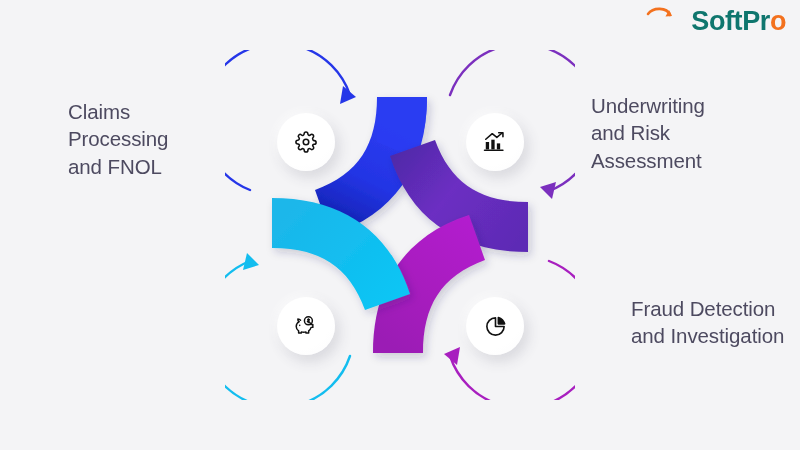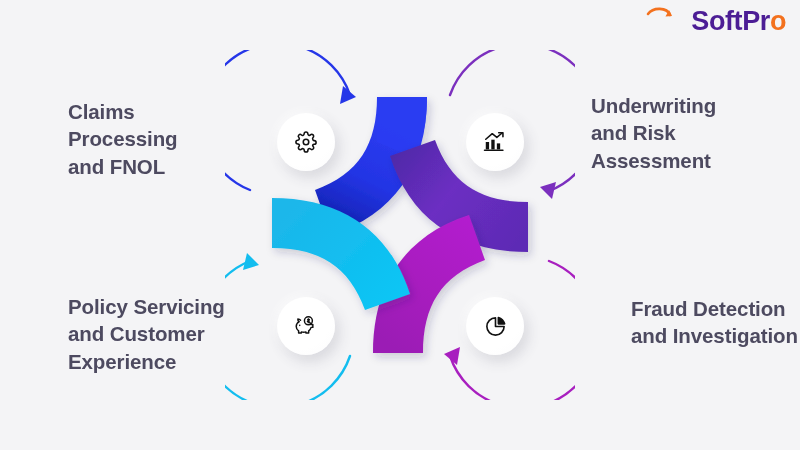--- a/index.html
+++ b/index.html
@@ -11,30 +11,30 @@
   }
   .stage{position:absolute;inset:0;}
 
   
   .logo{
     position:absolute;top:8px;right:14px;
     font-size:27px;font-weight:bold;letter-spacing:-0.4px;
     color:#3a3a3a;line-height:1;white-space:nowrap;
     display:flex;align-items:baseline;
   }
-  .logo .dark{color:#4c1d95;}
+  .logo .dark{color:#0f766e;}
   .logo .orange{color:#f3711e;}
   .logo-wrap{position:absolute;top:0;right:0;width:210px;height:50px;}
 
   
   .label{
     position:absolute;
     color:#4d4a60;
     font-size:20.5px;
-    font-weight:bold;
+    font-weight:normal;
     line-height:1.33;
     letter-spacing:-0.1px;
     white-space:pre-line;
   }
   #label-tl{left:68px;top:98px;width:190px;text-align:left;}
   #label-tr{left:591px;top:92px;width:210px;text-align:left;}
   #label-bl{left:68px;top:293px;width:200px;text-align:left;}
   #label-br{left:591px;top:295px;width:205px;text-align:left;margin-left:40px;}
 
   
@@ -218,20 +218,17 @@
   </div>
 
   <div class="label" id="label-tl">Claims
 Processing
 and FNOL</div>
 
   <div class="label" id="label-tr">Underwriting
 and Risk
 Assessment</div>
 
-  <div class="label" id="label-bl">Policy Servicing
-and Customer
-Experience</div>
 
   <div class="label" id="label-br">Fraud Detection
 and Investigation</div>
 
 </div>
 
 </body></html>

